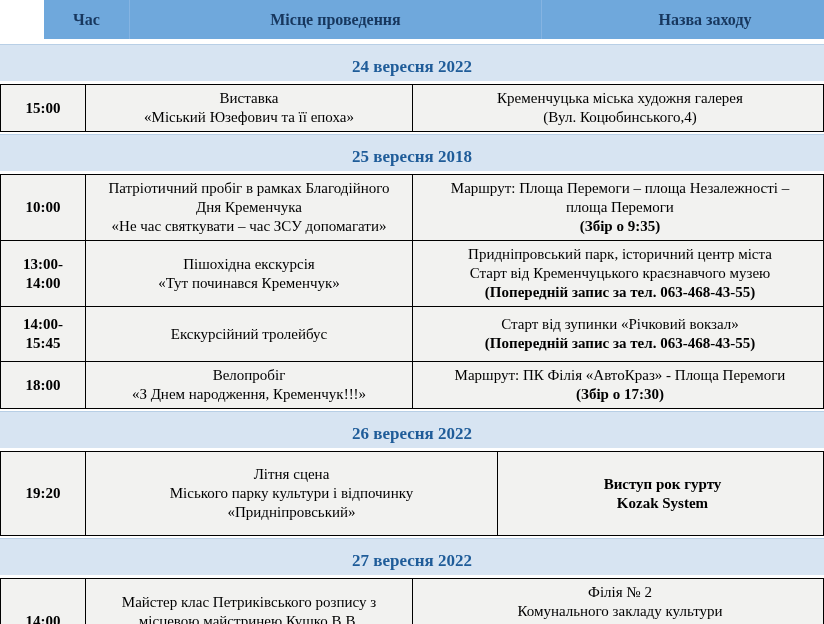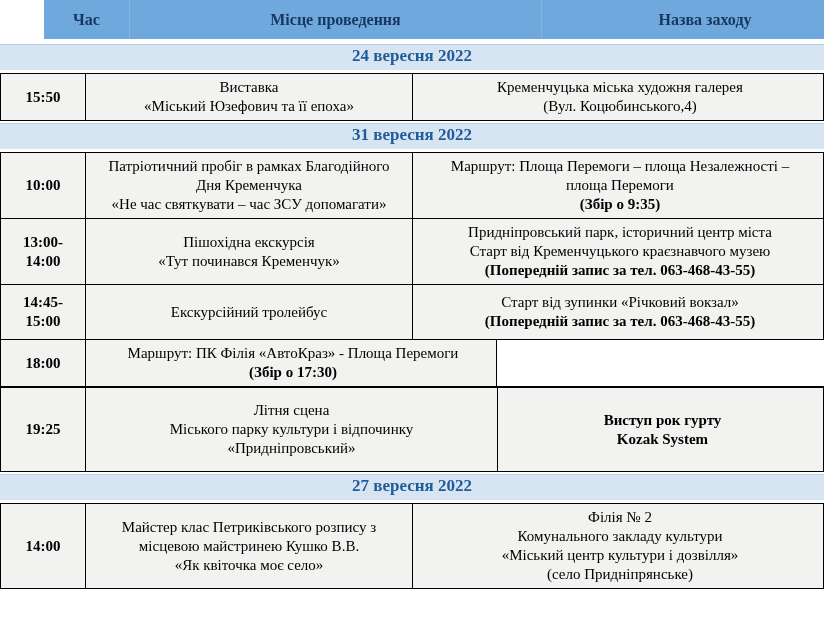--- a/index.html
+++ b/index.html
@@ -46,21 +46,21 @@
 
   
   .date-band {
     width: 100%;
     background: var(--band_bg);
     border-top: 1px solid #b8cfe6;
     text-align: center;
     font-weight: bold;
     font-size: 17px;
     color: var(--band_text);
-    padding: 1px 0 4px 0;
+    padding: 12px 0 4px 0;
     margin: 2px 0 3px 0;
   }
 
   
   .rows-group { width: 100%; }
   .row {
     display: flex;
     width: 100%;
     border-bottom: 1px solid var(--border);
   }
@@ -92,32 +92,32 @@
 
   <div class="header-row">
     <div class="header-cell col-time">Час</div>
     <div class="header-cell col-place">Місце проведення</div>
     <div class="header-cell col-name">Назва заходу</div>
   </div>
 
   <div class="date-band">24 вересня 2022</div>
   <div class="rows-group">
     <div class="row">
-      <div class="cell time col-time">15:50</div>
+      <div class="cell time col-time">15:00</div>
       <div class="cell col-name">Виставка
 «Міський Юзефович та її епоха»</div>
       <div class="cell col-place">
         <div>Кременчуцька міська художня галерея
 (Вул. Коцюбинського,4)</div>
         <div class="note"></div>
       </div>
     </div>
   </div>
 
-  <div class="date-band">31 вересня 2022</div>
+  <div class="date-band">25 вересня 2018</div>
   <div class="rows-group">
     <div class="row">
       <div class="cell time col-time">10:00</div>
       <div class="cell col-name">Патріотичний пробіг в рамках Благодійного
 Дня Кременчука
 «Не час святкувати – час ЗСУ допомагати»</div>
       <div class="cell col-place">
         <div>Маршрут: Площа Перемоги – площа Незалежності –
 площа Перемоги</div>
         <div class="note">(Збір о 9:35)</div>
@@ -127,39 +127,42 @@
       <div class="cell time col-time">13:00-14:00</div>
       <div class="cell col-name">Пішохідна екскурсія
 «Тут починався Кременчук»</div>
       <div class="cell col-place">
         <div>Придніпровський парк, історичний центр міста
 Старт від Кременчуцького краєзнавчого музею</div>
         <div class="note">(Попередній запис за тел. 063-468-43-55)</div>
       </div>
     </div>
     <div class="row roomy">
-      <div class="cell time col-time">14:45-15:00</div>
+      <div class="cell time col-time">14:00-15:45</div>
       <div class="cell col-name">Екскурсійний тролейбус</div>
       <div class="cell col-place">
         <div>Старт від зупинки «Річковий вокзал»</div>
         <div class="note">(Попередній запис за тел. 063-468-43-55)</div>
       </div>
     </div>
     <div class="row">
       <div class="cell time col-time">18:00</div>
+      <div class="cell col-name">Велопробіг
+«З Днем народження, Кременчук!!!»</div>
       <div class="cell col-place">
         <div>Маршрут: ПК Філія «АвтоКраз» - Площа Перемоги</div>
         <div class="note">(Збір о 17:30)</div>
       </div>
     </div>
   </div>
 
+  <div class="date-band">26 вересня 2022</div>
   <div class="rows-group">
     <div class="row tall">
-      <div class="cell time col-time">19:25</div>
+      <div class="cell time col-time">19:20</div>
       <div class="cell col-place">
         <div>Літня сцена
 Міського парку культури і відпочинку
 «Придніпровський»</div>
         <div class="note"></div>
       </div>
       <div class="cell col-name bold-name">Виступ рок гурту
 Kozak System</div>
     </div>
   </div>

